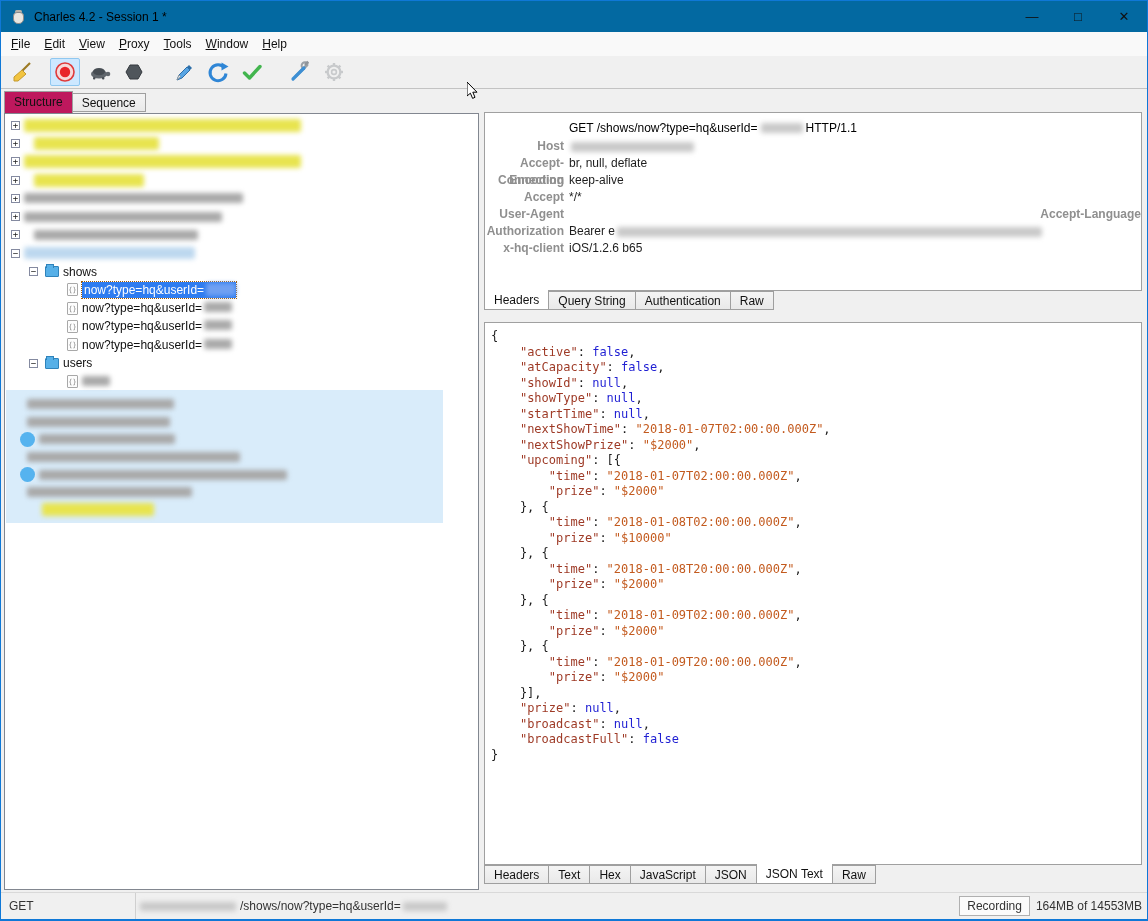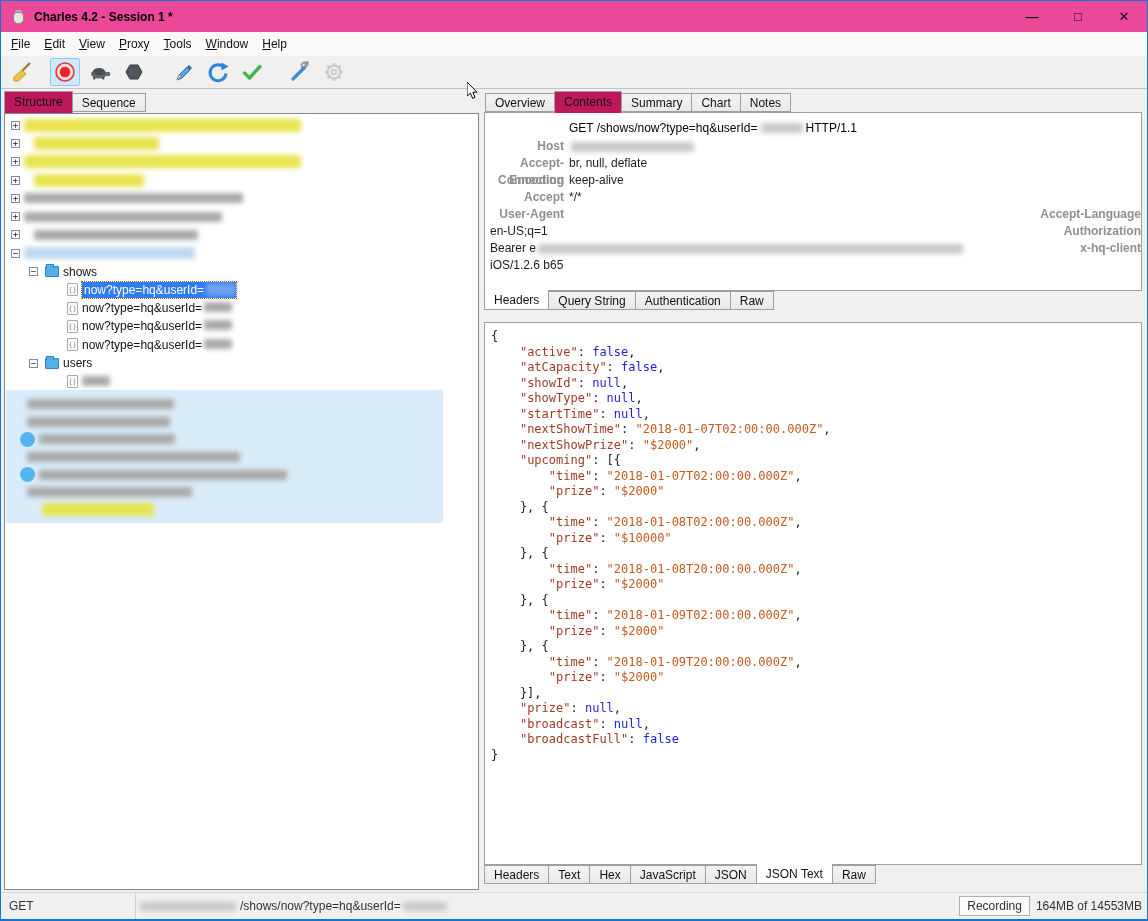--- a/index.html
+++ b/index.html
@@ -3,21 +3,21 @@
 <meta charset="utf-8">
 <style>
   * { margin:0; padding:0; box-sizing:border-box; }
   html,body { background:#d4d4d4; }
   body { font-family:"Liberation Sans","DejaVu Sans",sans-serif; font-size:12px; color:#1a1a1a; }
 
   .win { position:relative; width:1148px; height:921px; background:#f0f0f0;
          border:1px solid #0f78d7; border-bottom-width:2px; overflow:hidden; }
 
   
-  .titlebar { height:31px; background:#ec4899; display:flex; align-items:center; position:relative;font-weight:bold; }
+  .titlebar { height:31px; background:#0369a1; display:flex; align-items:center; position:relative; }
   .appicon { width:15px; height:16px; margin-left:10px; position:relative; }
   .appicon .jar { position:absolute; left:2px; top:3px; width:11px; height:12px; background:#e9e6e0;
                   border:1px solid #8a8a8a; border-radius:4px 4px 5px 5px; }
   .appicon .lid { position:absolute; left:4px; top:1px; width:7px; height:3px; background:#b7b2aa; border-radius:2px; }
   .title-text { margin-left:8px; font-size:12px; color:#000; }
   .wincontrols { position:absolute; right:0; top:0; height:31px; display:flex; }
   .wbtn { width:46px; height:31px; display:flex; align-items:center; justify-content:center;
           font-size:13px; color:#111; }
 
   
@@ -295,27 +295,20 @@
               <span class="rblob gray" style="width: 165px; margin-left: 4px;"></span>
             </div>
             <div class="trow" style="padding-left: 32px;">
               <span class="rblob yellow" style="width: 112px; margin-left: 4px;"></span>
             </div>
           </div>
         </div>
     </div>
 
     <div class="rightpanel">
-      <div class="tabs top" id="mainTabs">
-          <span class="tab">Overview</span>
-          <span class="tab active">Contents</span>
-          <span class="tab">Summary</span>
-          <span class="tab">Chart</span>
-          <span class="tab">Notes</span>
-        </div>
 
       <div class="pane headersPane">
         <div class="reqline">
           <span>GET /shows/now?type=hq&amp;userId=</span>
           <span class="rblob faint" style="width:42px;margin:0 3px"></span>
           <span> HTTP/1.1</span>
         </div>
         <div class="hrows" id="headerRows">
             <span class="hlabel">Host</span>
             <span class="hvalue">
@@ -329,23 +322,20 @@
             <span class="hlabel">Connection</span>
             <span class="hvalue">
               <span>keep-alive</span>
             </span>
             <span class="hlabel">Accept</span>
             <span class="hvalue">
               <span>*/*</span>
             </span>
             <span class="hlabel">User-Agent</span>
             <span class="hlabel">Accept-Language</span>
-            <span class="hvalue">
-              <span>en-US;q=1</span>
-            </span>
             <span class="hlabel">Authorization</span>
             <span class="hvalue">
               <span>Bearer e</span>
               <span class="rblob faint" style="width: 425px; margin-left: 2px;"></span>
             </span>
             <span class="hlabel">x-hq-client</span>
             <span class="hvalue">
               <span>iOS/1.2.6 b65</span>
             </span>
           </div>

